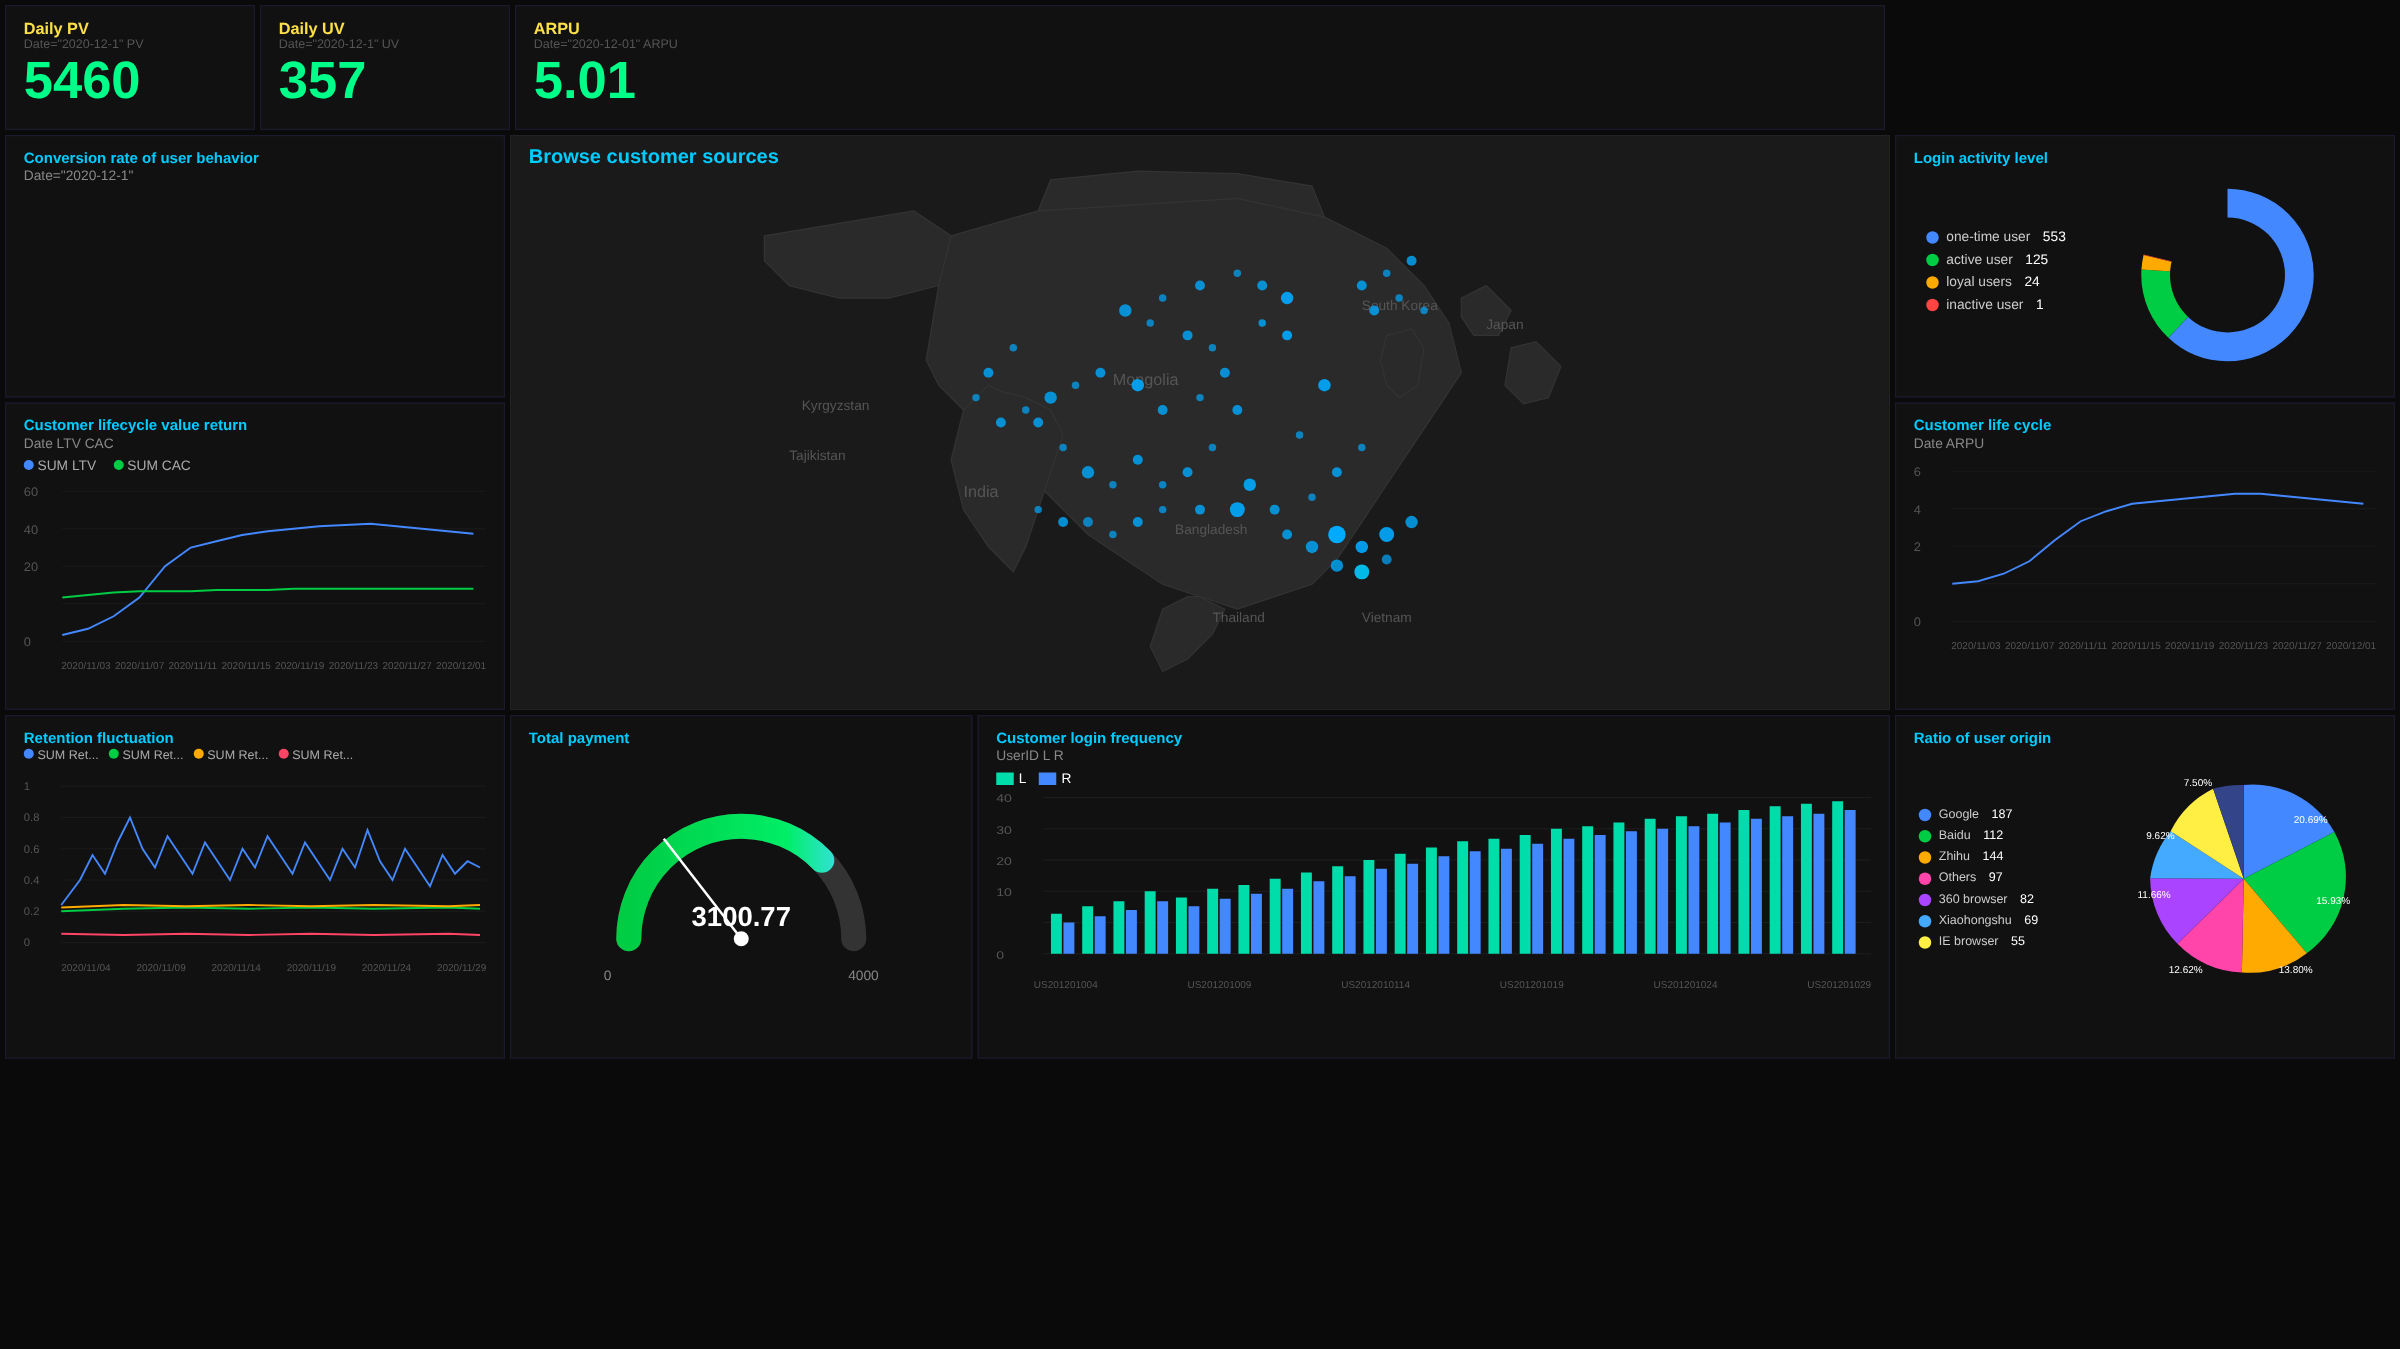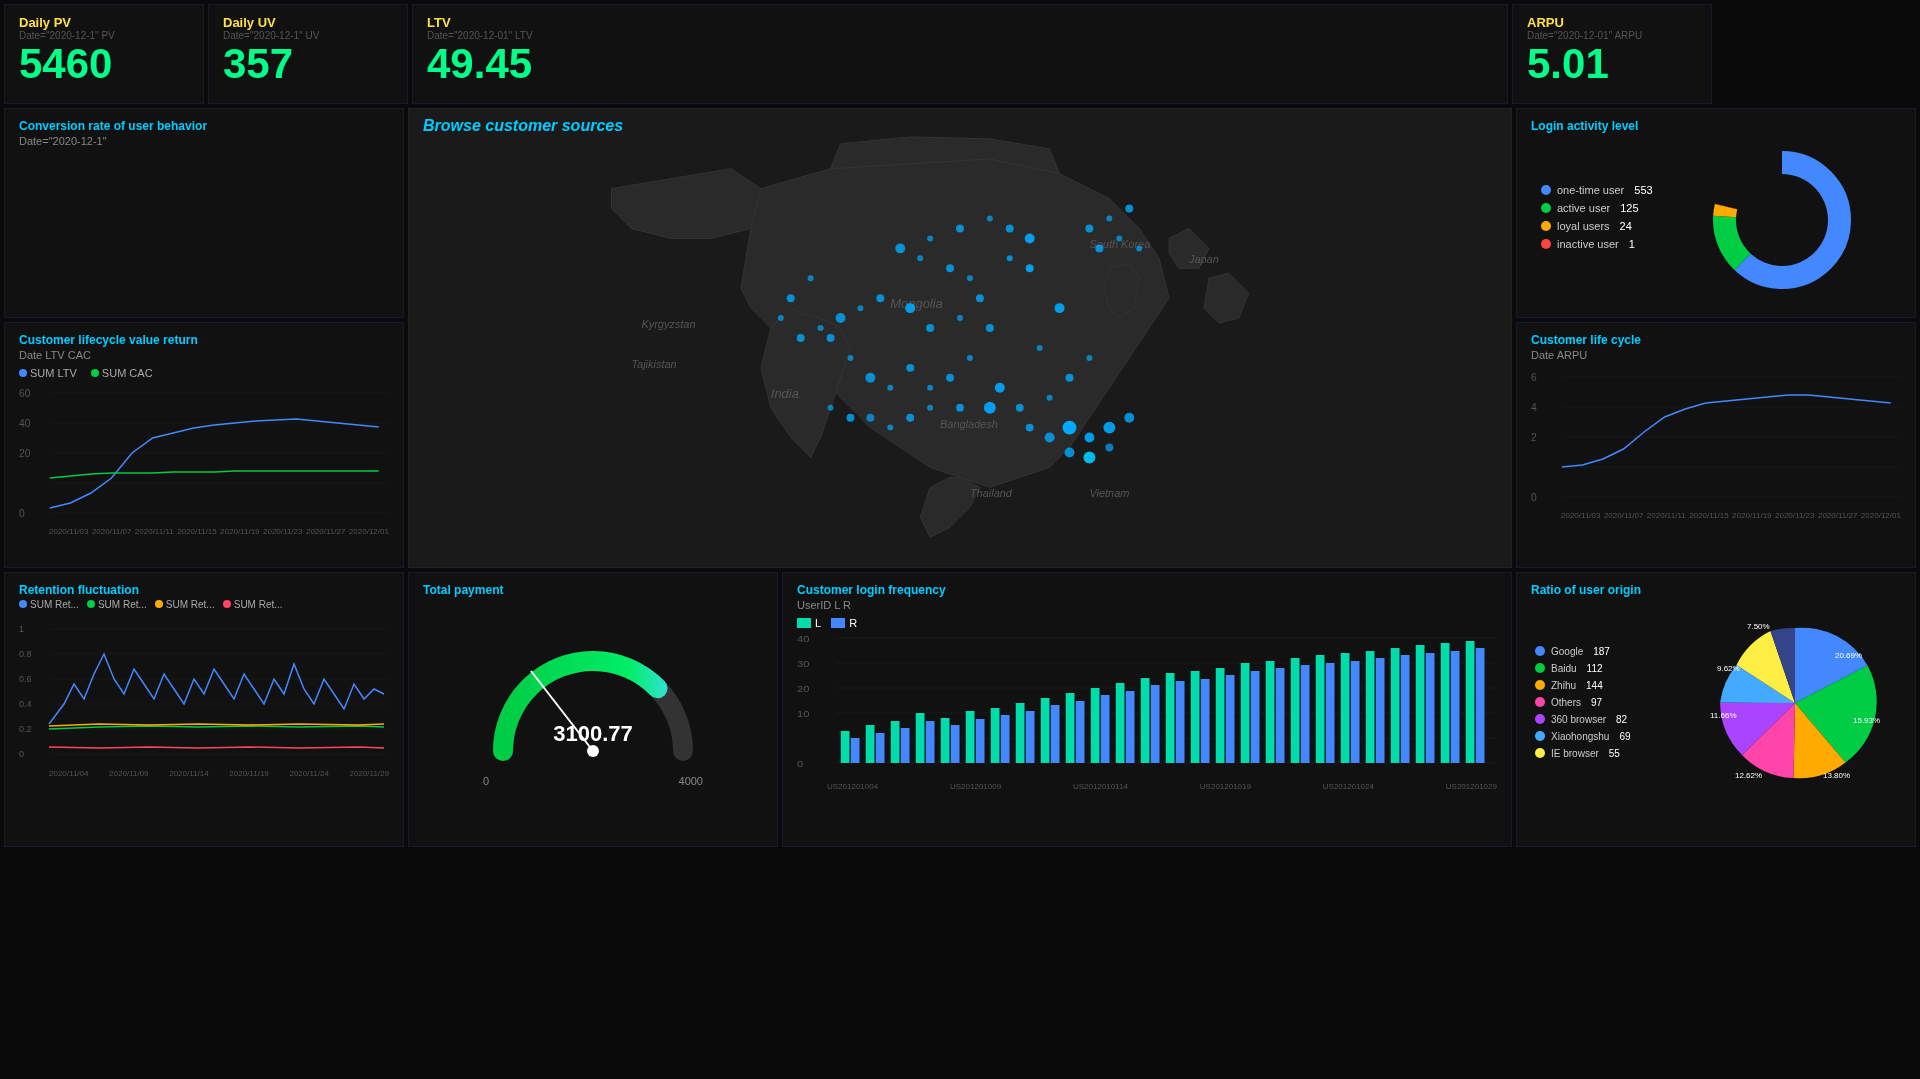--- a/index.html
+++ b/index.html
@@ -96,21 +96,20 @@
       font-weight: bold;
       color: #fff;
     }
 
     
     .map-card {
       background: #1a1a1a;
       border: 1px solid #222;
       position: relative;
       overflow: hidden;
-      font-style: italic;
     }
     .map-title {
       color: #00ccff;
       font-size: 16px;
       font-weight: bold;
       padding: 8px 14px;
       position: absolute;
       top: 0;
       left: 0;
       z-index: 10;
@@ -207,25 +206,20 @@
       <div class="metric-value">5460</div>
     </div>
 
     <div class="metric-card">
       <div class="metric-label">Daily UV</div>
       <div class="metric-sublabel">Date="2020-12-1" UV</div>
       <div class="metric-value">357</div>
     </div>
 
 
-    <div class="metric-card">
-      <div class="metric-label">LTV</div>
-      <div class="metric-sublabel">Date="2020-12-01" LTV</div>
-      <div class="metric-value">49.45</div>
-    </div>
 
     <div class="metric-card">
       <div class="metric-label">ARPU</div>
       <div class="metric-sublabel">Date="2020-12-01" ARPU</div>
       <div class="metric-value">5.01</div>
     </div>
   </div>
 
   <div style="display:grid; grid-template-columns:400px 1fr 400px; gap:4px; height:460px;">
 

